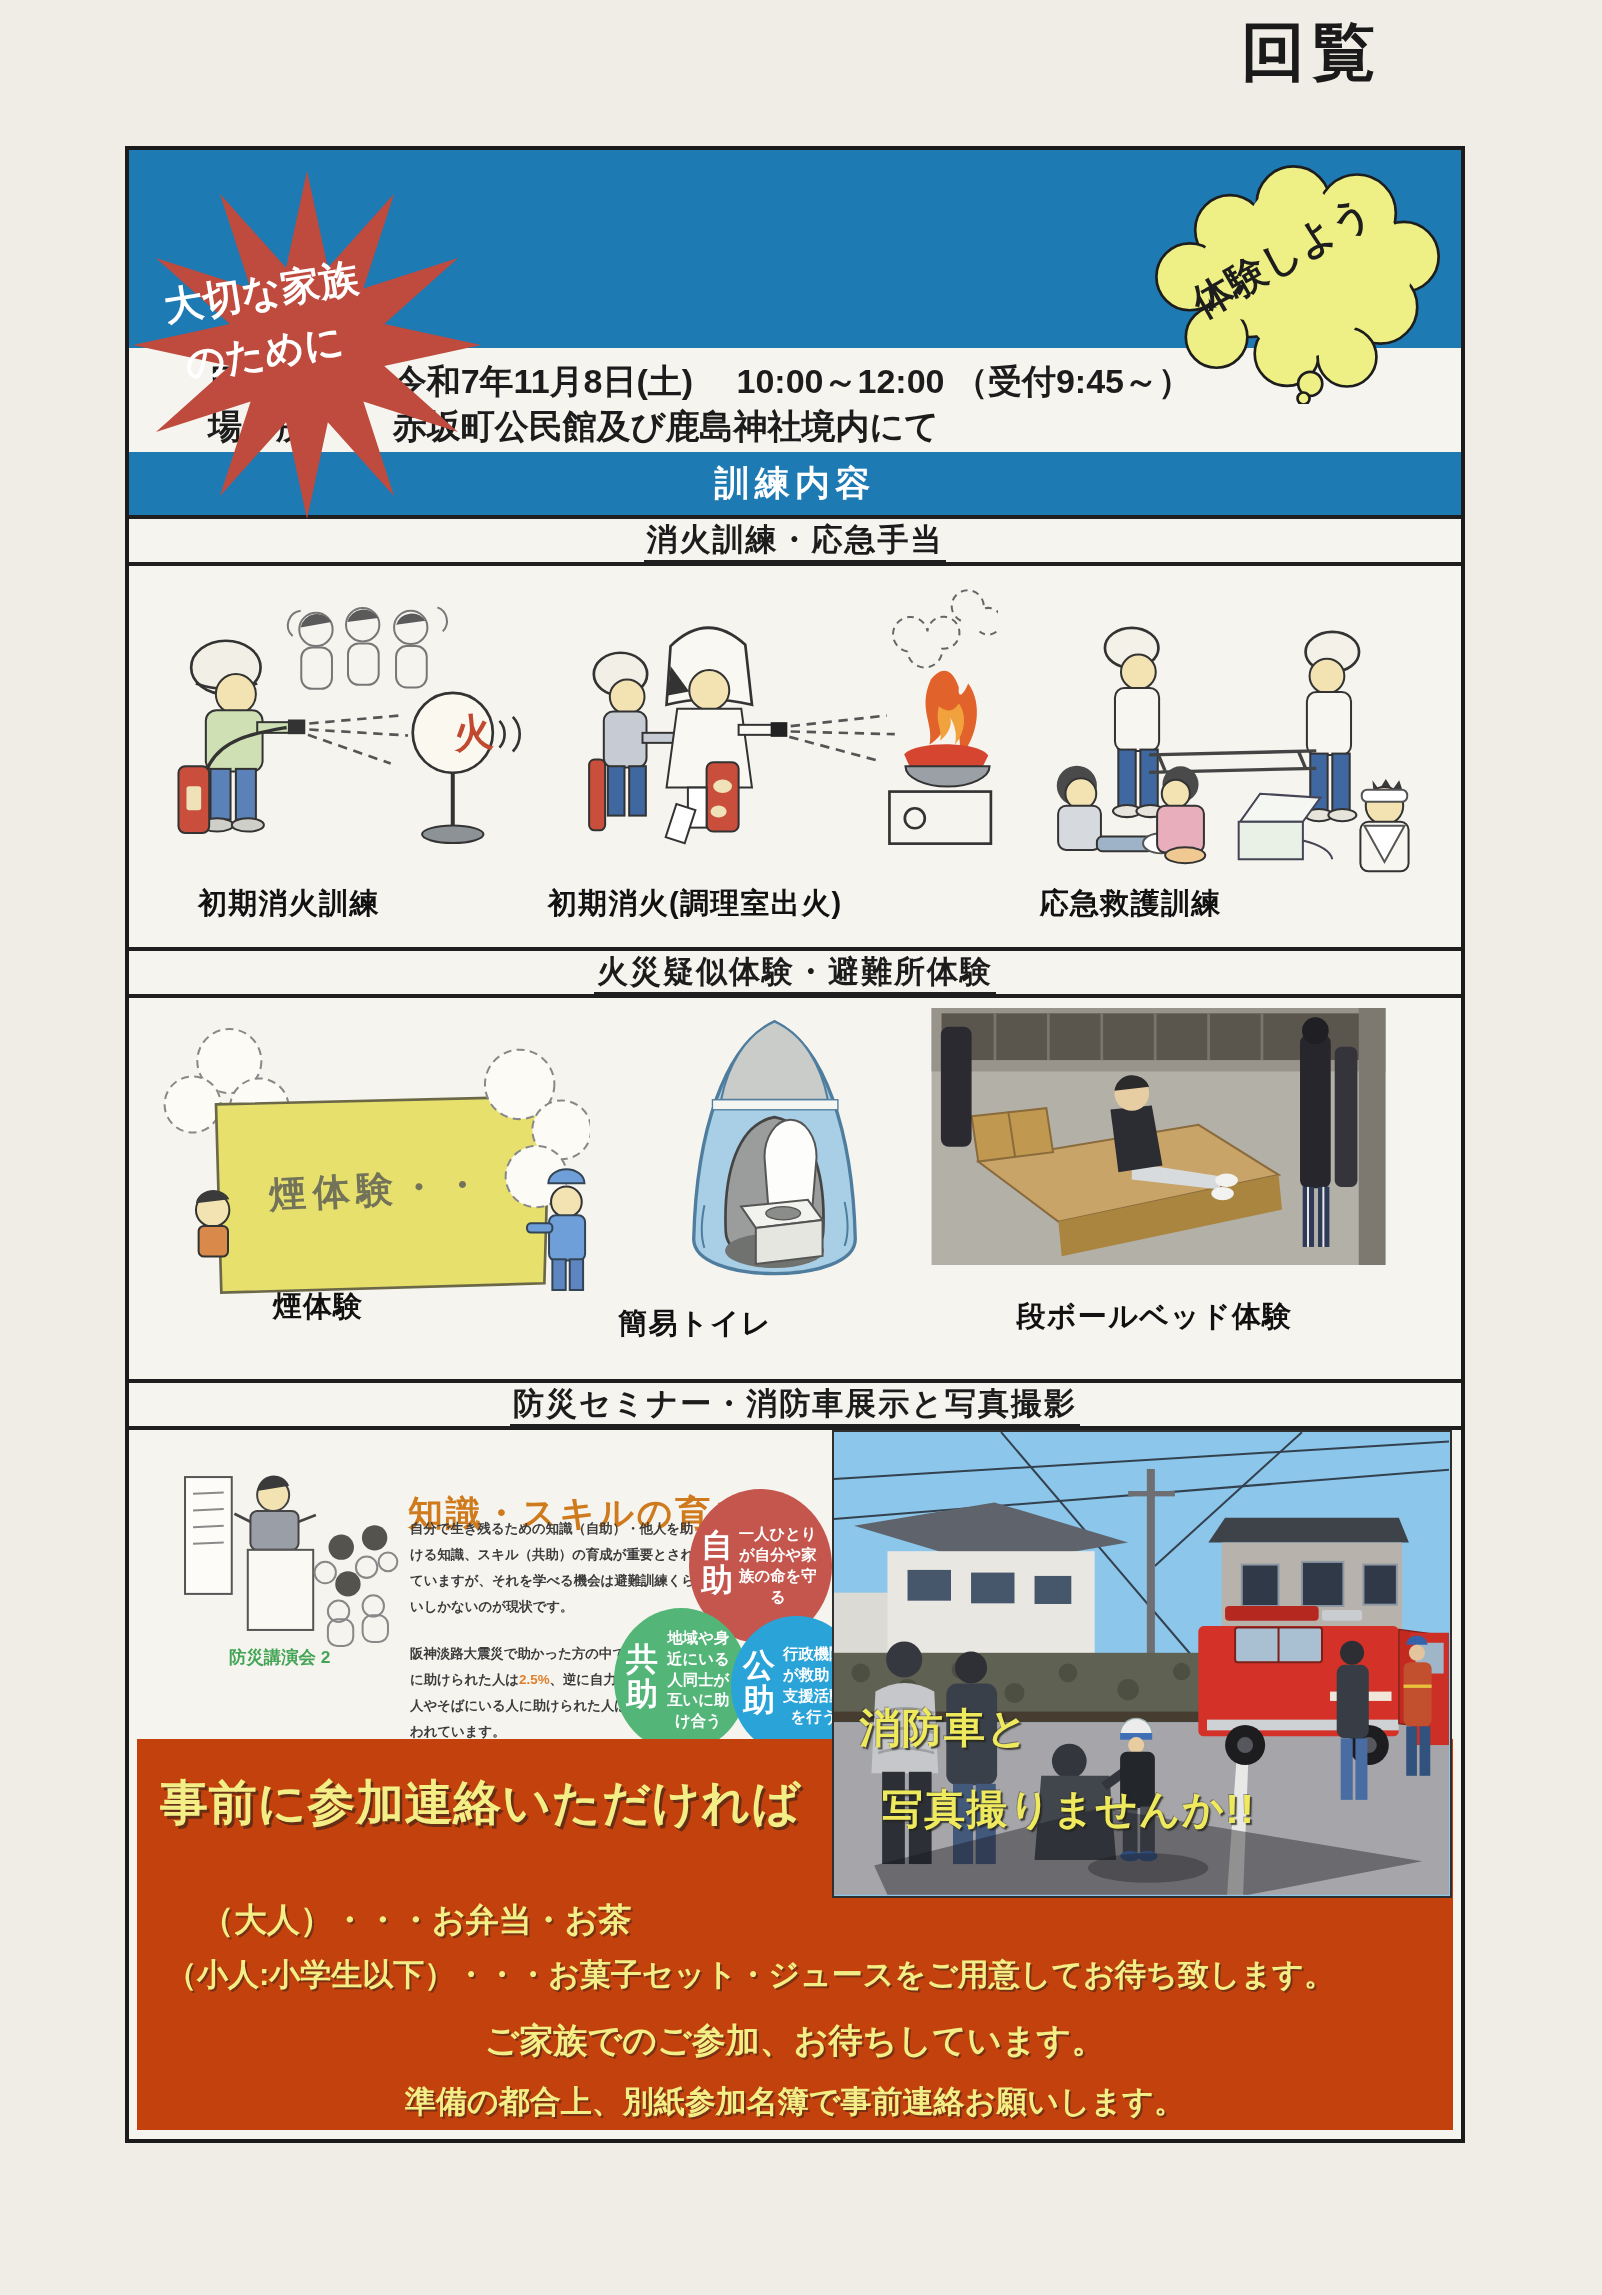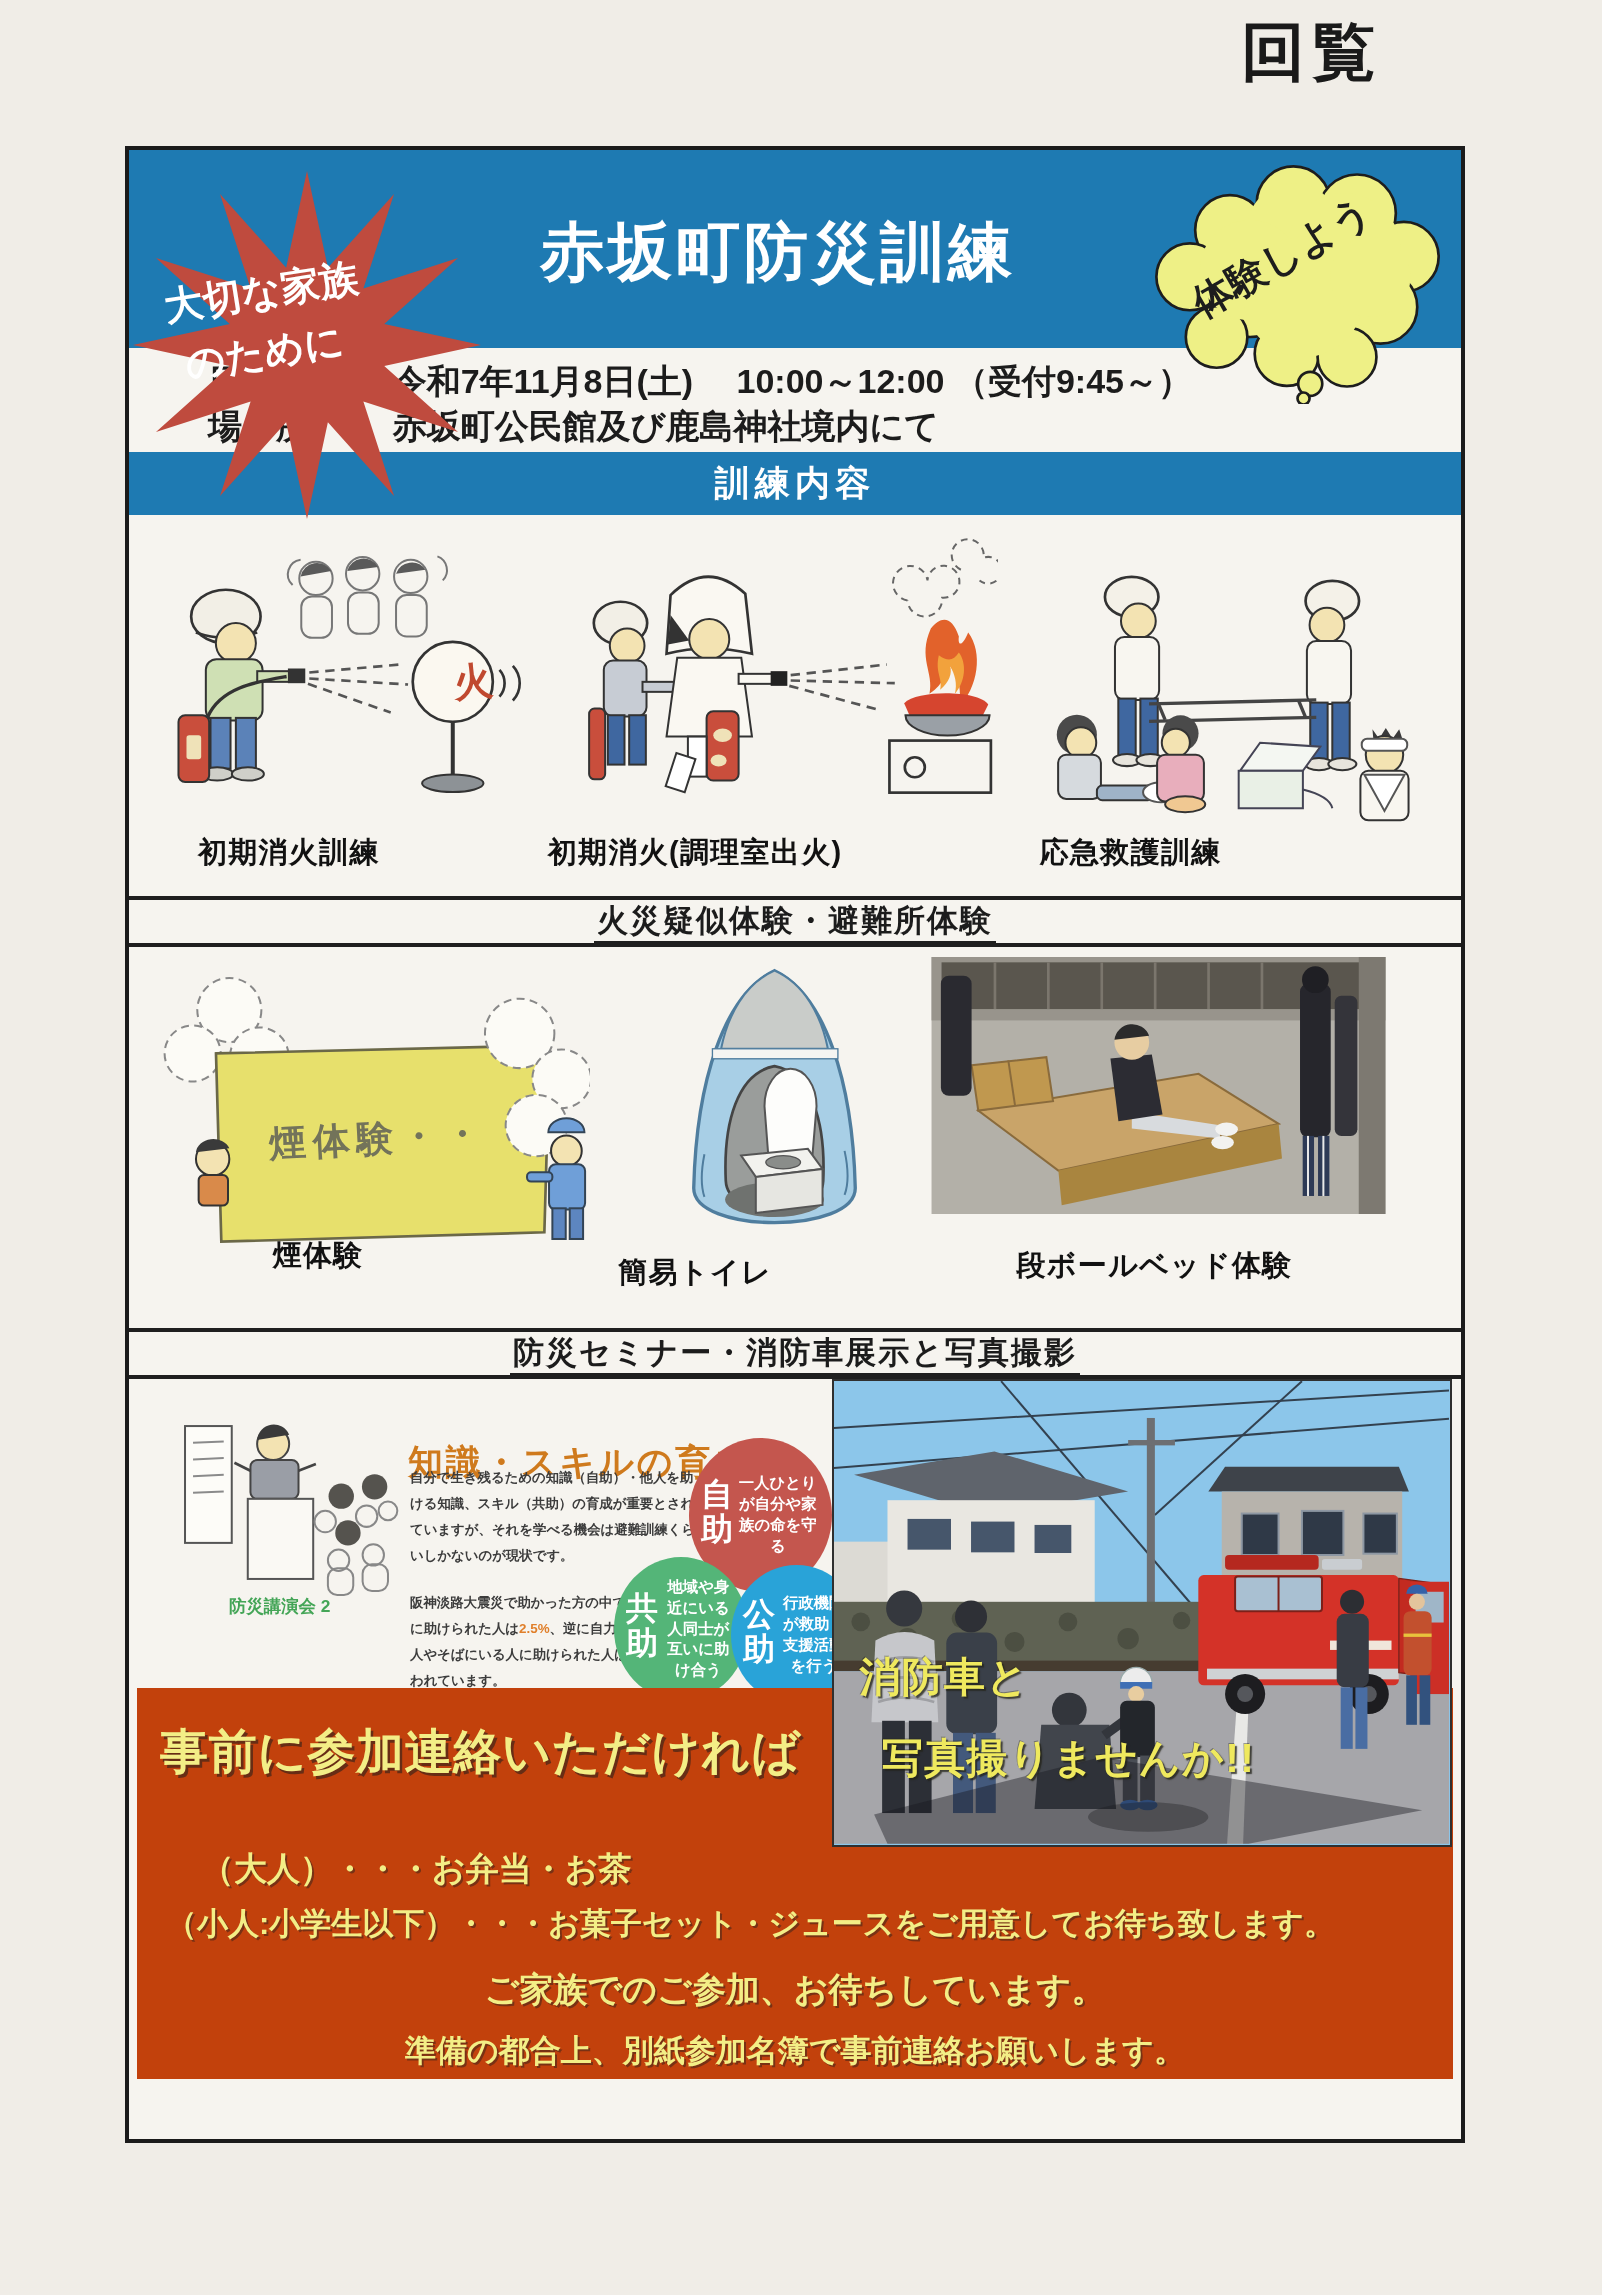--- a/index.html
+++ b/index.html
@@ -121,21 +121,20 @@
   <div class="hdr">
     <div class="star-wrap">
       <svg width="348" height="374" viewBox="0 0 500 500">
         <polygon points="500,250 361,280 467,375 331,331 375,467 280,361 250,500 220,361 125,467 169,331 33,375 139,280 0,250 139,220 33,125 169,169 125,33 220,139 250,0 280,139 375,33 331,169 467,125 361,220" fill="#bf4b3e"></polygon>
       </svg>
     </div>
     <div class="star-text">
       <div class="l1">大切な家族</div>
       <div class="l2">のために</div>
     </div>
-    <div class="hdr-title">赤坂町防災訓練</div>
     <div class="cloud-wrap">
       <svg width="301" height="241" viewBox="0 0 450 360">
         <g fill="#eef086" stroke="#1d1d1d" stroke-width="4">
           <circle cx="225" cy="60" r="55"></circle>
             <circle cx="320" cy="75" r="58"></circle>
           <circle cx="130" cy="100" r="52"></circle>
             <circle cx="390" cy="140" r="52"></circle>
           <circle cx="70" cy="170" r="50"></circle>
             <circle cx="160" cy="200" r="60"></circle>
           <circle cx="260" cy="215" r="66"></circle>
@@ -162,20 +161,23 @@
     <div class="drow">
       <span class="dlabel">日　時　：</span><span>令和7年11月8日(土)　 10:00～12:00 （受付9:45～）</span>
     </div>
     <div class="drow">
       <span class="dlabel">場　所　：</span><span>赤坂町公民館及び鹿島神社境内にて</span>
     </div>
   </div>
 
   <div class="contentsband">訓練内容</div>
 
+  <div class="sechead">
+    <span>消火訓練・応急手当</span>
+  </div>
 
   <div class="illo-row row1">
 
     <svg class="illo" style="left:20px;top:0;" width="414" height="307" viewBox="0 0 620 460">
       <g stroke="#777" fill="none" stroke-width="3">
         <circle cx="250" cy="95" r="25"></circle>
           <circle cx="320" cy="88" r="25"></circle>
           <circle cx="392" cy="92" r="25"></circle>
         <path d="M215,105 a22,22 0 0 1 12,-38"></path>
           <path d="M440,98 a22,22 0 0 0 -8,-36"></path>

